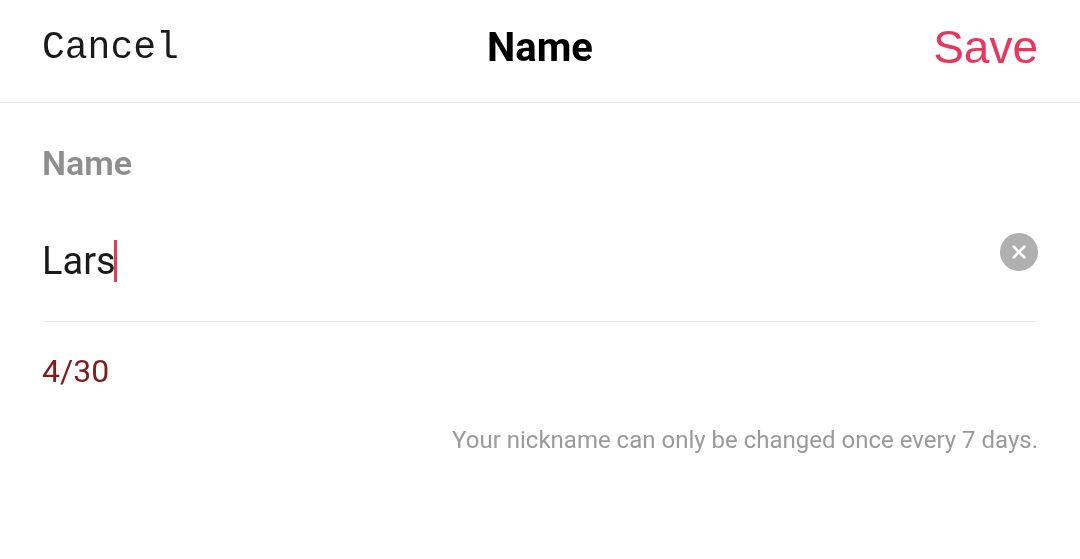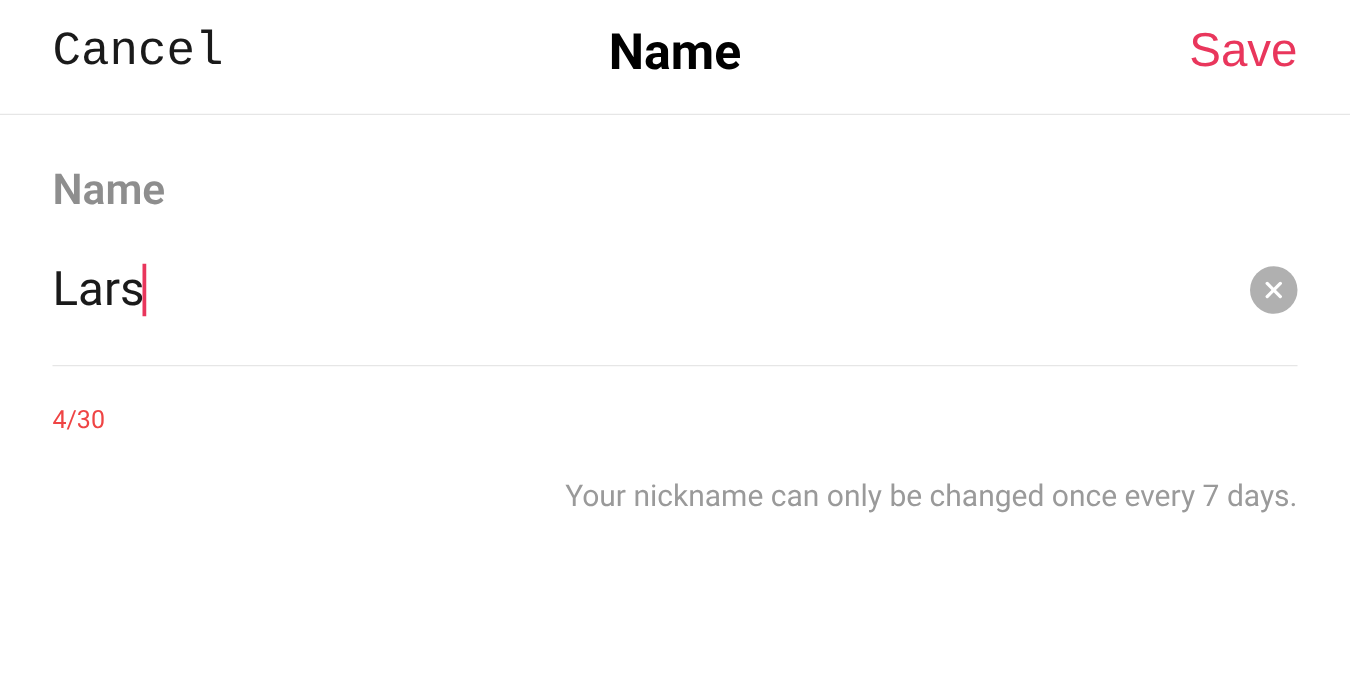--- a/index.html
+++ b/index.html
@@ -28,21 +28,21 @@
     }
     .title {
       font-size: 40px;
       font-weight: 700;
       color: #000;
       position: absolute;
       left: 50%;
       transform: translateX(-50%);
     }
     .save-btn {
-      font-size: 38px;
+      font-size: 46px;
       color: #e9365c;
       background: none;
       border: none;
       cursor: pointer;
       font-weight: 500;
     }
     .content {
       padding: 40px 42px 0 42px;
     }
     .field-label {
@@ -56,20 +56,21 @@
       align-items: center;
       justify-content: space-between;
       padding-bottom: 38px;
       border-bottom: 1px solid #e6e6e6;
       margin-bottom: 30px;
     }
     .input-wrap {
       display: flex;
       align-items: center;
       position: relative;
+      margin-top: 18px;
     }
     .name-input {
       font-size: 38px;
       color: #1a1a1a;
       border: none;
       outline: none;
       background: transparent;
       font-family: inherit;
     }
     .cursor {
@@ -88,22 +89,22 @@
       display: flex;
       align-items: center;
       justify-content: center;
       padding: 0;
     }
     .clear-btn svg {
       width: 18px;
       height: 18px;
     }
     .counter {
-      font-size: 20px;
-      color: #ef4444;
+      font-size: 32px;
+      color: #7f1d1d;
       margin-bottom: 34px;
     }
     .hint {
       font-size: 24px;
       color: #9a9a9a;
       line-height: 1.4;
       text-align: right;
     }
   </style>
 </head>

